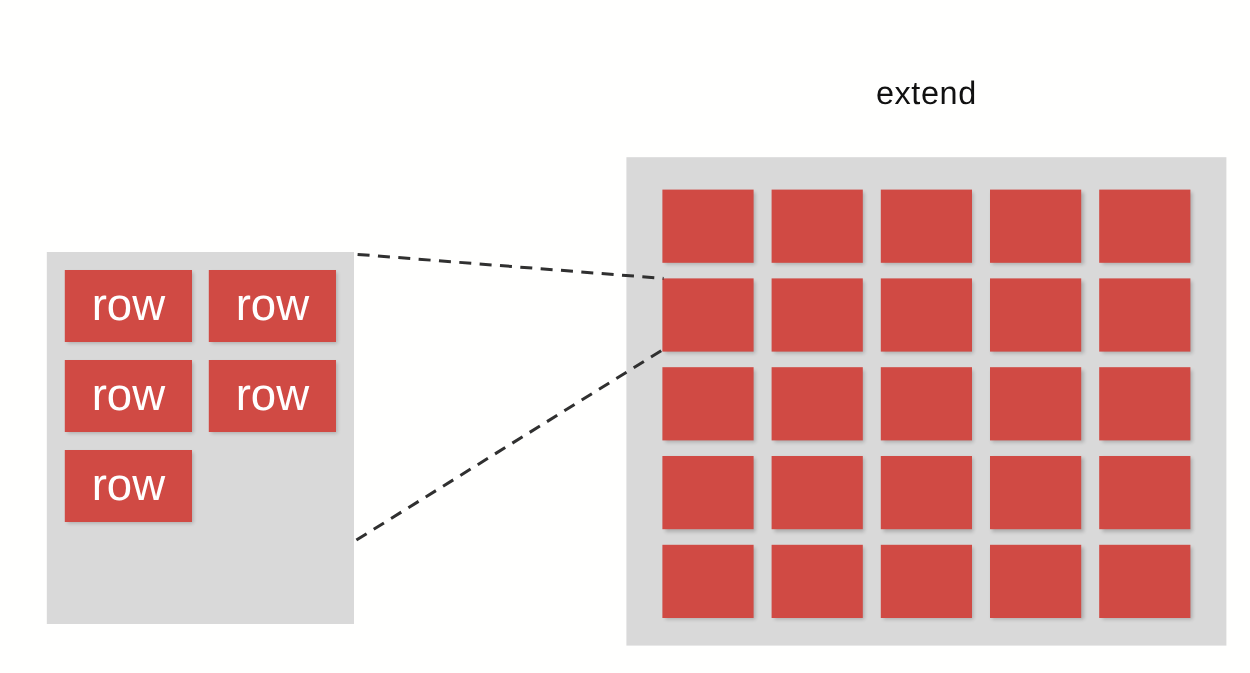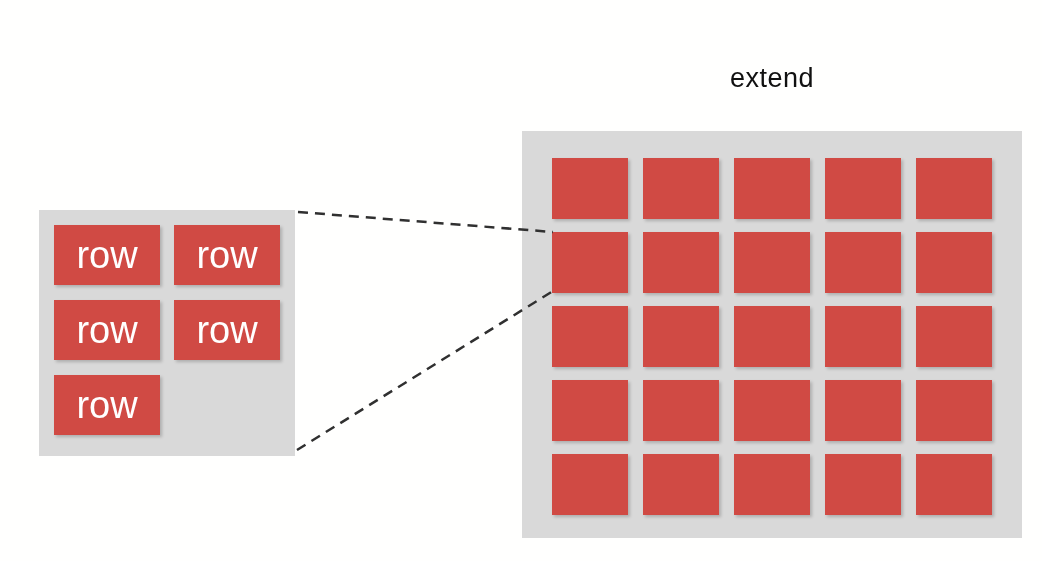--- a/index.html
+++ b/index.html
@@ -43,21 +43,21 @@
   }
   .panel {
     position: absolute;
     background: var(--panel-fill);
     display: grid;
   }
   .page-panel {
     left: 39px;
     top: 210px;
     width: 256px;
-    height: 246px;
+    height: 310px;
     grid-template-columns: repeat(2, 106px);
     grid-auto-rows: 60px;
     column-gap: 14px;
     row-gap: 15px;
     padding: 15px;
     align-content: start;
   }
   .extend-panel {
     left: 522px;
     top: 131px;

